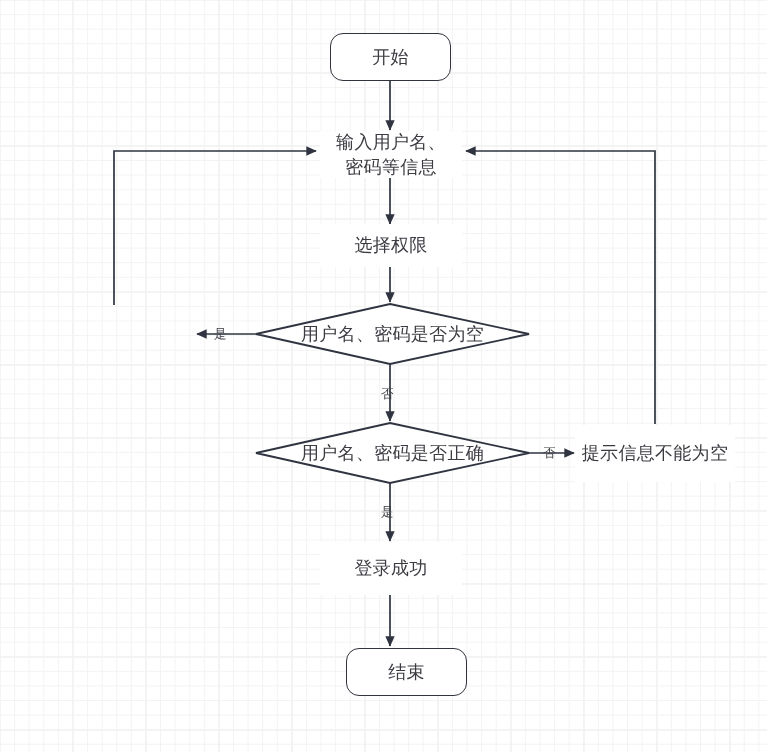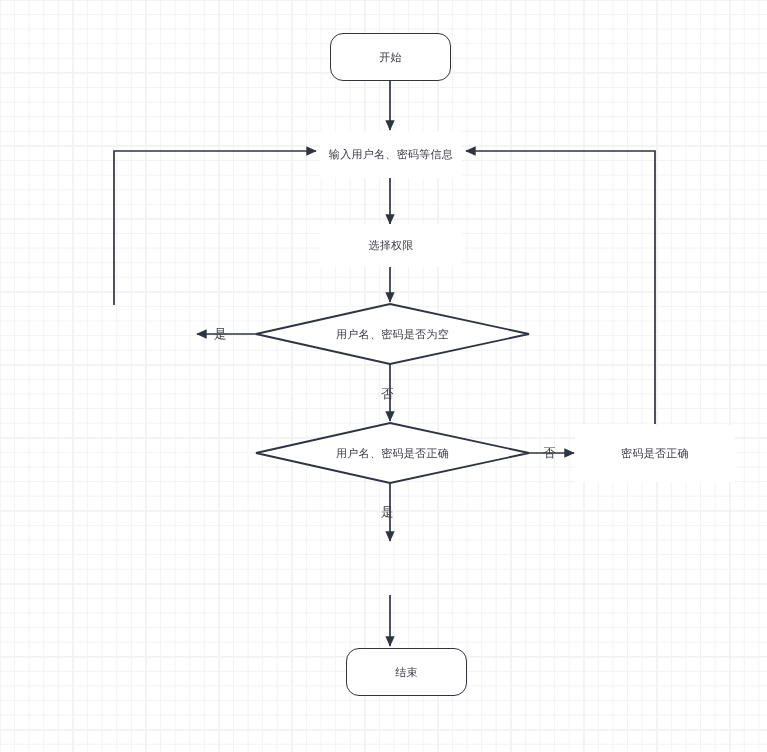--- a/index.html
+++ b/index.html
@@ -37,21 +37,21 @@
     height: 752px;
   }
   .node {
     position: absolute;
     box-sizing: border-box;
     display: flex;
     align-items: center;
     justify-content: center;
     text-align: center;
     color: #3b3b42;
-    font-size: 11px;
+    font-size: 18px;
     line-height: 1.35;
     letter-spacing: 0.3px;
     z-index: 3;
   }
   .node-process {
     border: 1.6px solid #3a3f४a;
     border-color: #3a3f4a;
     background: #ffffff;
   }
   .node-terminator {
@@ -130,23 +130,26 @@
   <div class="node node-decision" style="left:256px; top:304px; width:273px; height:60px;">
     <span class="dec-label">用户名、密码是否为空</span>
   </div>
 
 
   <div class="node node-decision" style="left:256px; top:423px; width:273px; height:60px;text-align:center;">
     <span class="dec-label">用户名、密码是否正确</span>
   </div>
 
   <div class="node node-process" style="left:575px; top:425px; width:160px; height:57px;">
-    <span>密码是否正确</span>
+    <span>提示信息不能为空</span>
   </div>
 
+  <div class="node node-process" style="left:320px; top:542px; width:142px; height:53px;">
+    <span>登录成功</span>
+  </div>
 
   <div class="node node-terminator" style="left:330px; top:648px; width:121px; height:48px;margin-left:16px;">
     <span>结束</span>
   </div>
 
   <div class="edge-label" style="left:214px; top:326px;">
     <span>是</span>
   </div>
 
   <div class="edge-label" style="left:381px; top:386px;">

